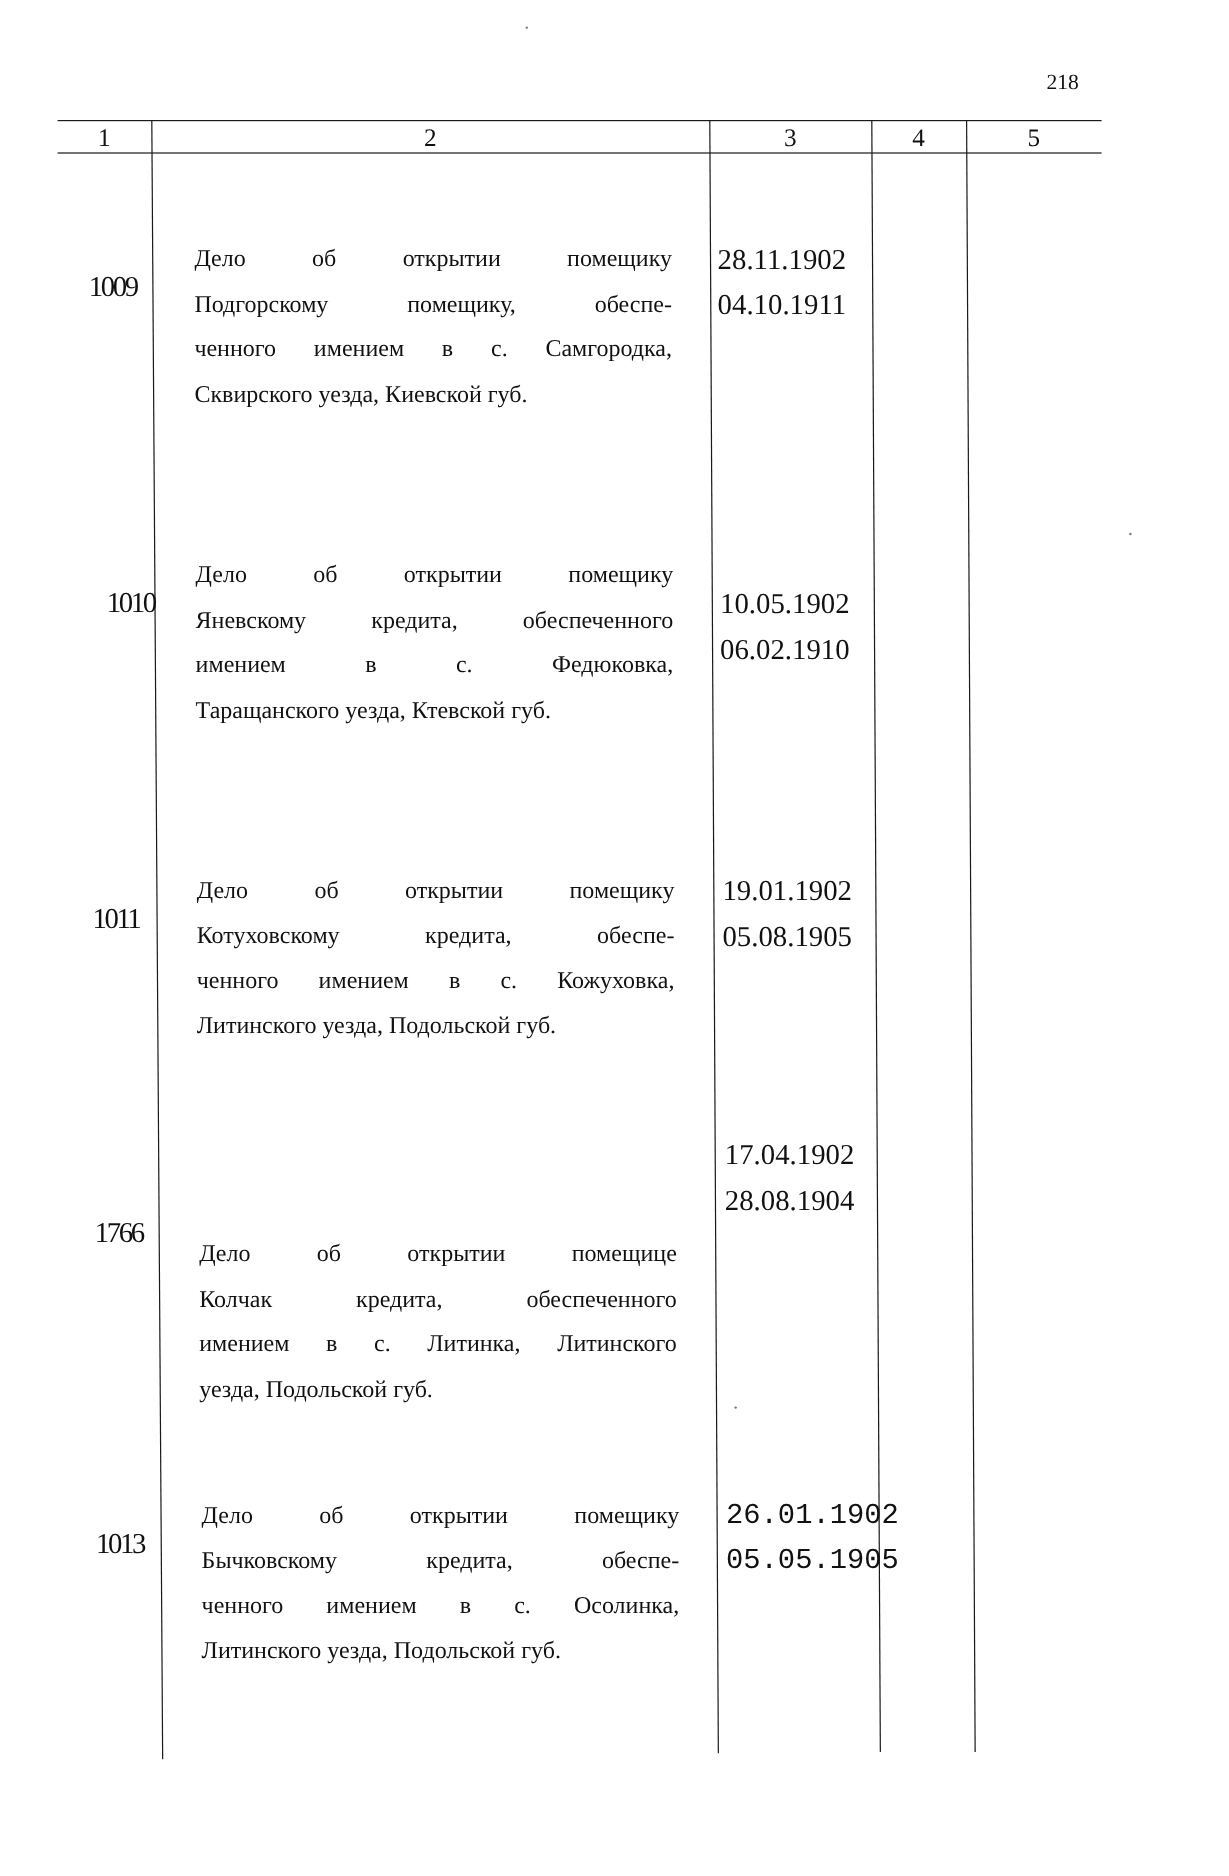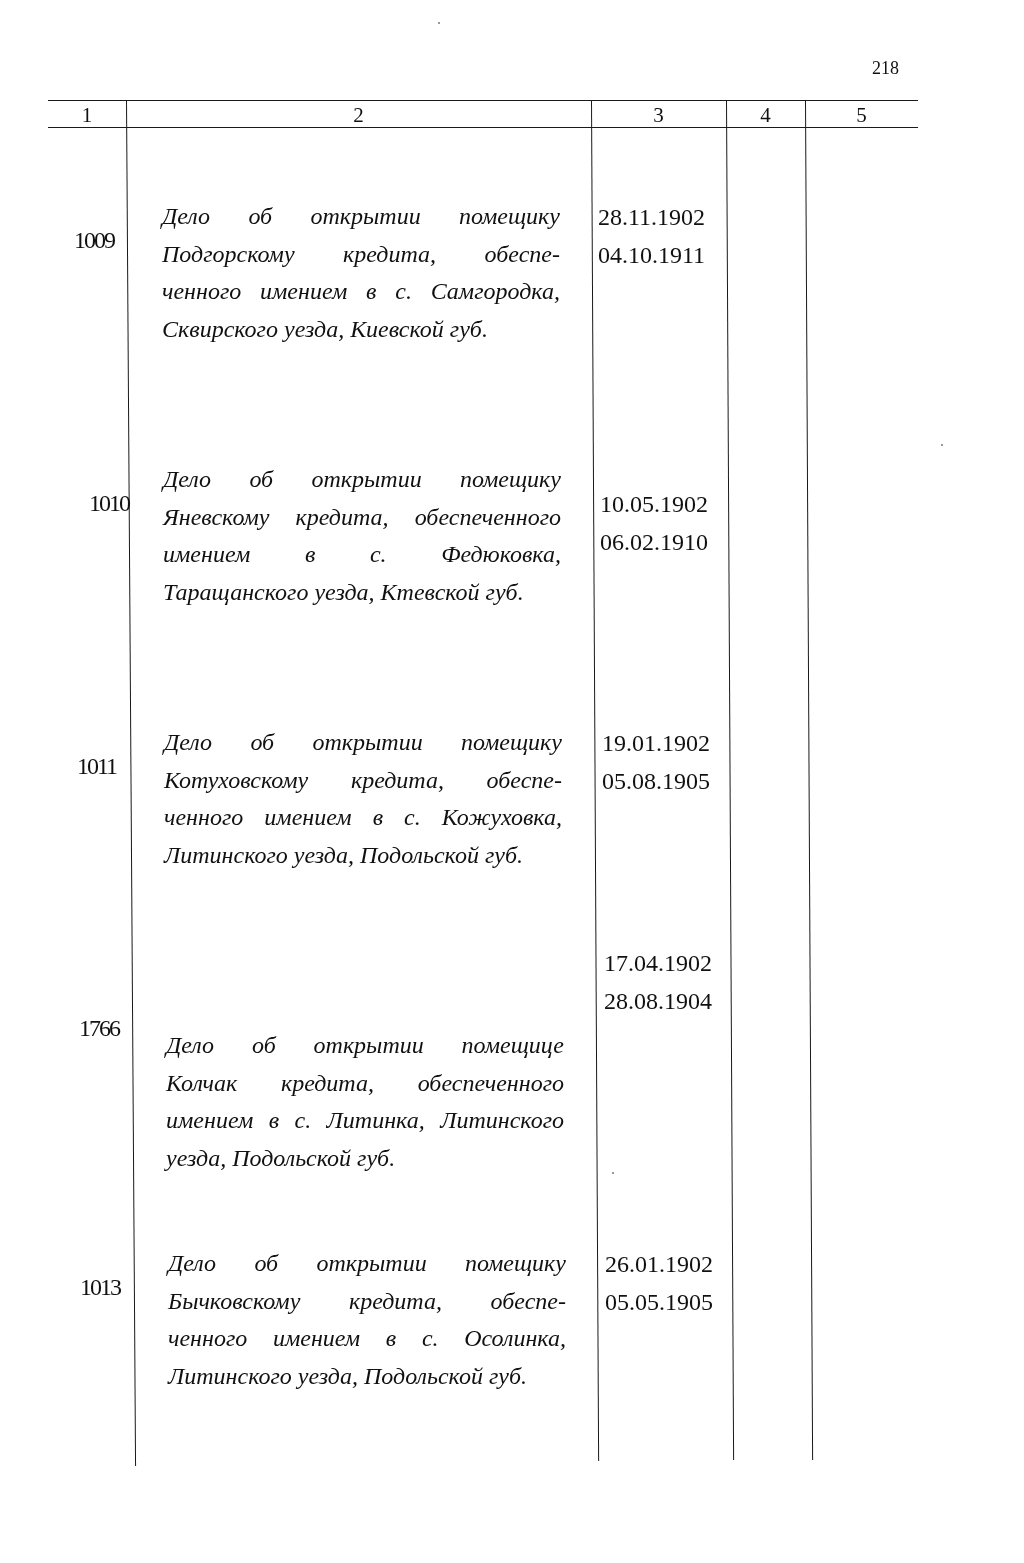--- a/index.html
+++ b/index.html
@@ -50,25 +50,24 @@
       left: 64px;
       width: 62px;
       text-align: left;
       font-size: 24px;
       letter-spacing: -2px;
       margin-top: 24px;
     }
     .row-desc {
       position: absolute;
       width: 398px;
-      font-size: 24px;
+      font-size: 20px;
       line-height: 37.5px;
       text-align: justify;
       text-align-last: left;
-      font-style: italic;
     }
     .row-desc .line {
       display: block;
       text-align: justify;
       text-align-last: justify;
       white-space: nowrap;
     }
     .row-desc .line.last {
       text-align-last: left;
     }
@@ -102,21 +101,21 @@
   <div class="header-cell" style="left:48px; width:78px;">1</div>
   <div class="header-cell" style="left:126px; width:465px;">2</div>
   <div class="header-cell" style="left:591px; width:135px;">3</div>
   <div class="header-cell" style="left:726px; width:79px;">4</div>
   <div class="header-cell" style="left:805px; width:113px;">5</div>
 
   <div>
     <div class="row-num" style="top:203px; left:74px;">1009</div>
     <div class="row-desc" style="top:198px; left:162px;">
       <span class="line">Дело об открытии помещику</span>
-      <span class="line">Подгорскому кредита, обеспе-</span>
+      <span class="line">Подгорскому помещику, обеспе-</span>
       <span class="line">ченного имением в с. Самгородка,</span>
       <span class="line last">Сквирского уезда, Киевской губ.</span>
     </div>
     <div class="row-dates" style="top:198px; left:598px;">
       <div>28.11.1902</div>
       <div>04.10.1911</div>
     </div>
   </div>
 
   <div>
@@ -162,21 +161,21 @@
   </div>
 
   <div>
     <div class="row-num" style="top:1250px; left:80px;">1013</div>
     <div class="row-desc" style="top:1245px; left:168px;">
       <span class="line">Дело об открытии помещику</span>
       <span class="line">Бычковскому кредита, обеспе-</span>
       <span class="line">ченного имением в с. Осолинка,</span>
       <span class="line last">Литинского уезда, Подольской губ.</span>
     </div>
-    <div class="row-dates" style="top:1245px; left:605px;">
+    <div class="row-dates" style="top:1245px; left:605px;font-family:Liberation Mono, monospace;">
       <div>26.01.1902</div>
       <div>05.05.1905</div>
     </div>
   </div>
 </div>
 
 <div class="speck" style="left:438px; top:22px;"></div>
 <div class="speck" style="left:941px; top:444px;"></div>
 <div class="speck" style="left:612px; top:1172px;"></div>
 

